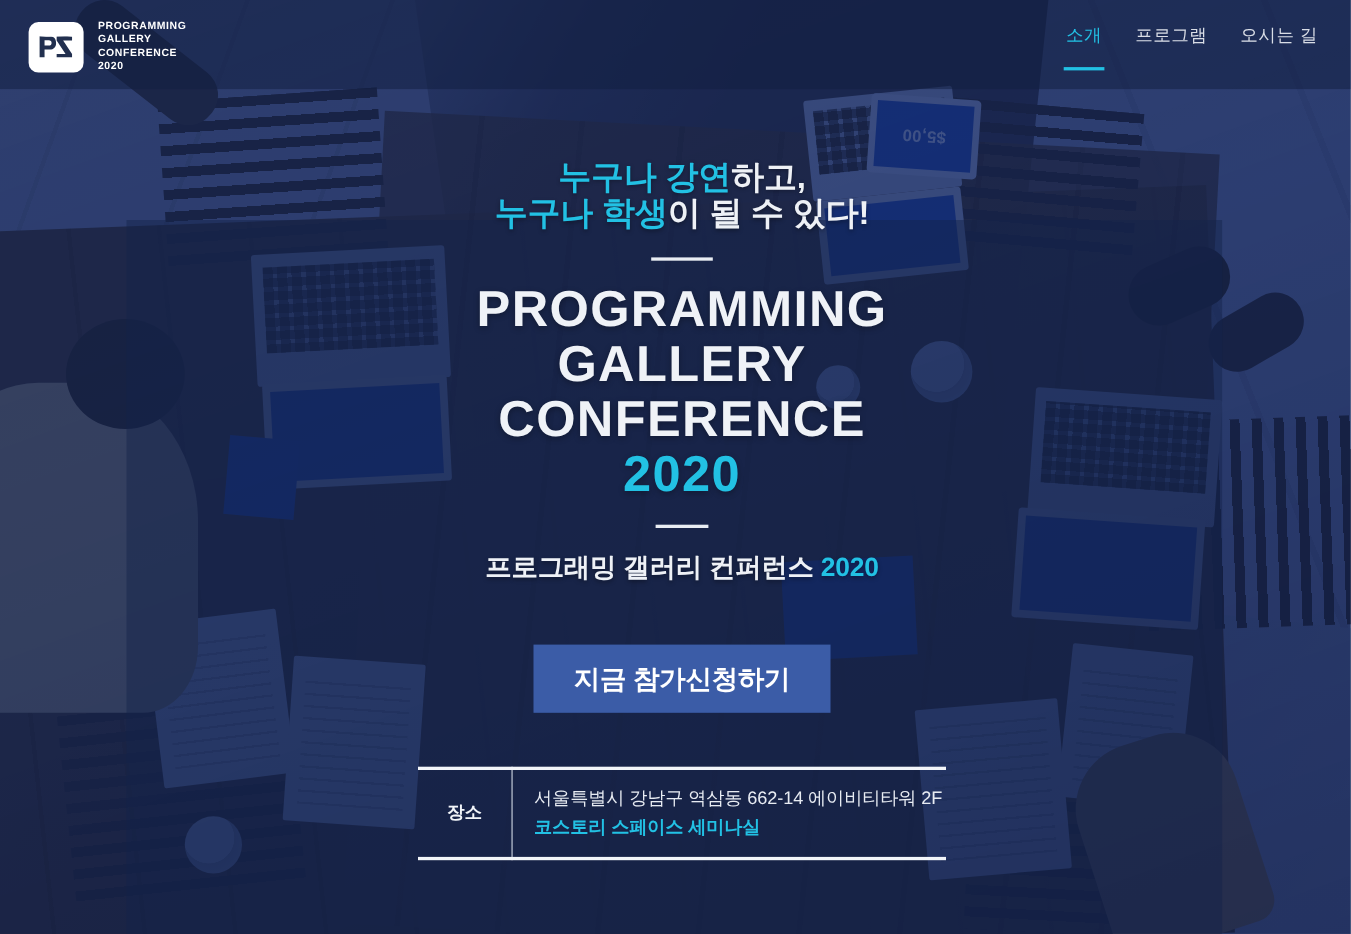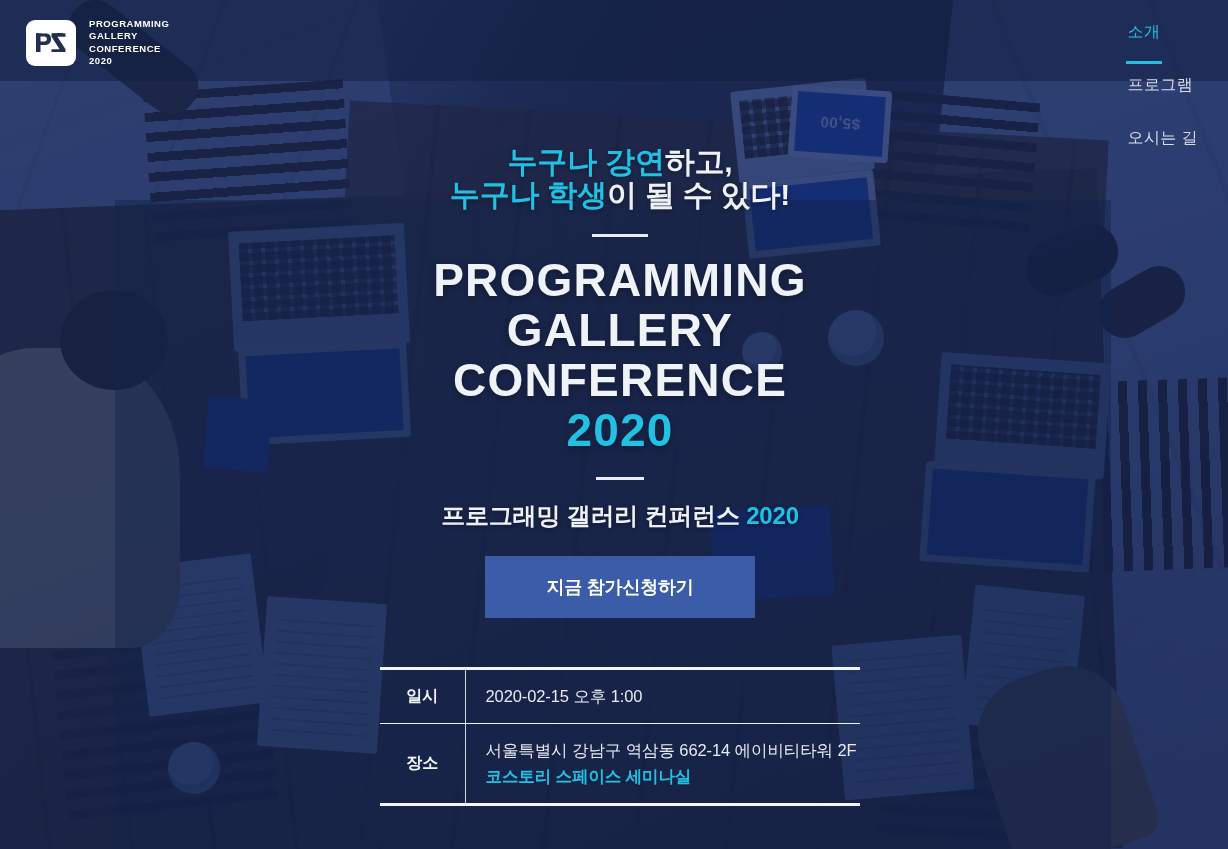--- a/index.html
+++ b/index.html
@@ -238,21 +238,21 @@
     color: #ffffff;
     font-size: 9.5px;
     font-weight: 700;
     line-height: 12.3px;
     letter-spacing: .55px;
   }
   .logo-text div { white-space: nowrap; }
 
   .nav {
     position: absolute; right: 28px; top: 16px;
-    display: flex; align-items: flex-start; gap: 26px; flex-direction: column;
+    display: flex; align-items: flex-start; gap: 26px;
   }
   .nav-item {
     position: relative;
     color: #d9dde6;
     font-size: 16px;
     letter-spacing: .4px;
     padding: 6px 2px 0 2px;
     cursor: pointer;
     white-space: nowrap;
   }
@@ -303,25 +303,25 @@
   .subtitle {
     font-size: 24px;
     font-weight: 700;
     color: #eef1f6;
     letter-spacing: -.2px;
     text-shadow: 0 1px 4px rgba(0,0,0,.35);
   }
   .subtitle .year { color: #22c1e4; }
 
   .cta {
-    margin-top: 24px;
+    margin-top: 54px;
     width: 270px; height: 62px;
     background: #3b5ca7;
     color: #ffffff;
-    font-size: 18px;
+    font-size: 24px;
     font-weight: 700;
     letter-spacing: -.2px;
     border: none;
     cursor: pointer;
     display: flex; align-items: center; justify-content: center;
     font-family: "Liberation Sans", "DejaVu Sans", sans-serif;
   }
 
   
   .info-table {
@@ -474,26 +474,20 @@
 
     <div class="subtitle">
       <span>프로그래밍 갤러리 컨퍼런스</span>
       <span class="year">2020</span>
     </div>
 
     <button class="cta">지금 참가신청하기</button>
 
     <table class="info-table">
       <tbody>
-        <tr>
-          <td class="lbl">일시</td>
-          <td class="val">
-            <span>2020-02-15 오후 1:00</span>
-          </td>
-        </tr>
         <tr>
           <td class="lbl">장소</td>
           <td class="val">
             <span>서울특별시 강남구 역삼동 662-14 에이비티타워 2F</span>
             <span class="highlight">코스토리 스페이스 세미나실</span>
           </td>
         </tr>
       </tbody>
     </table>
   </div>

